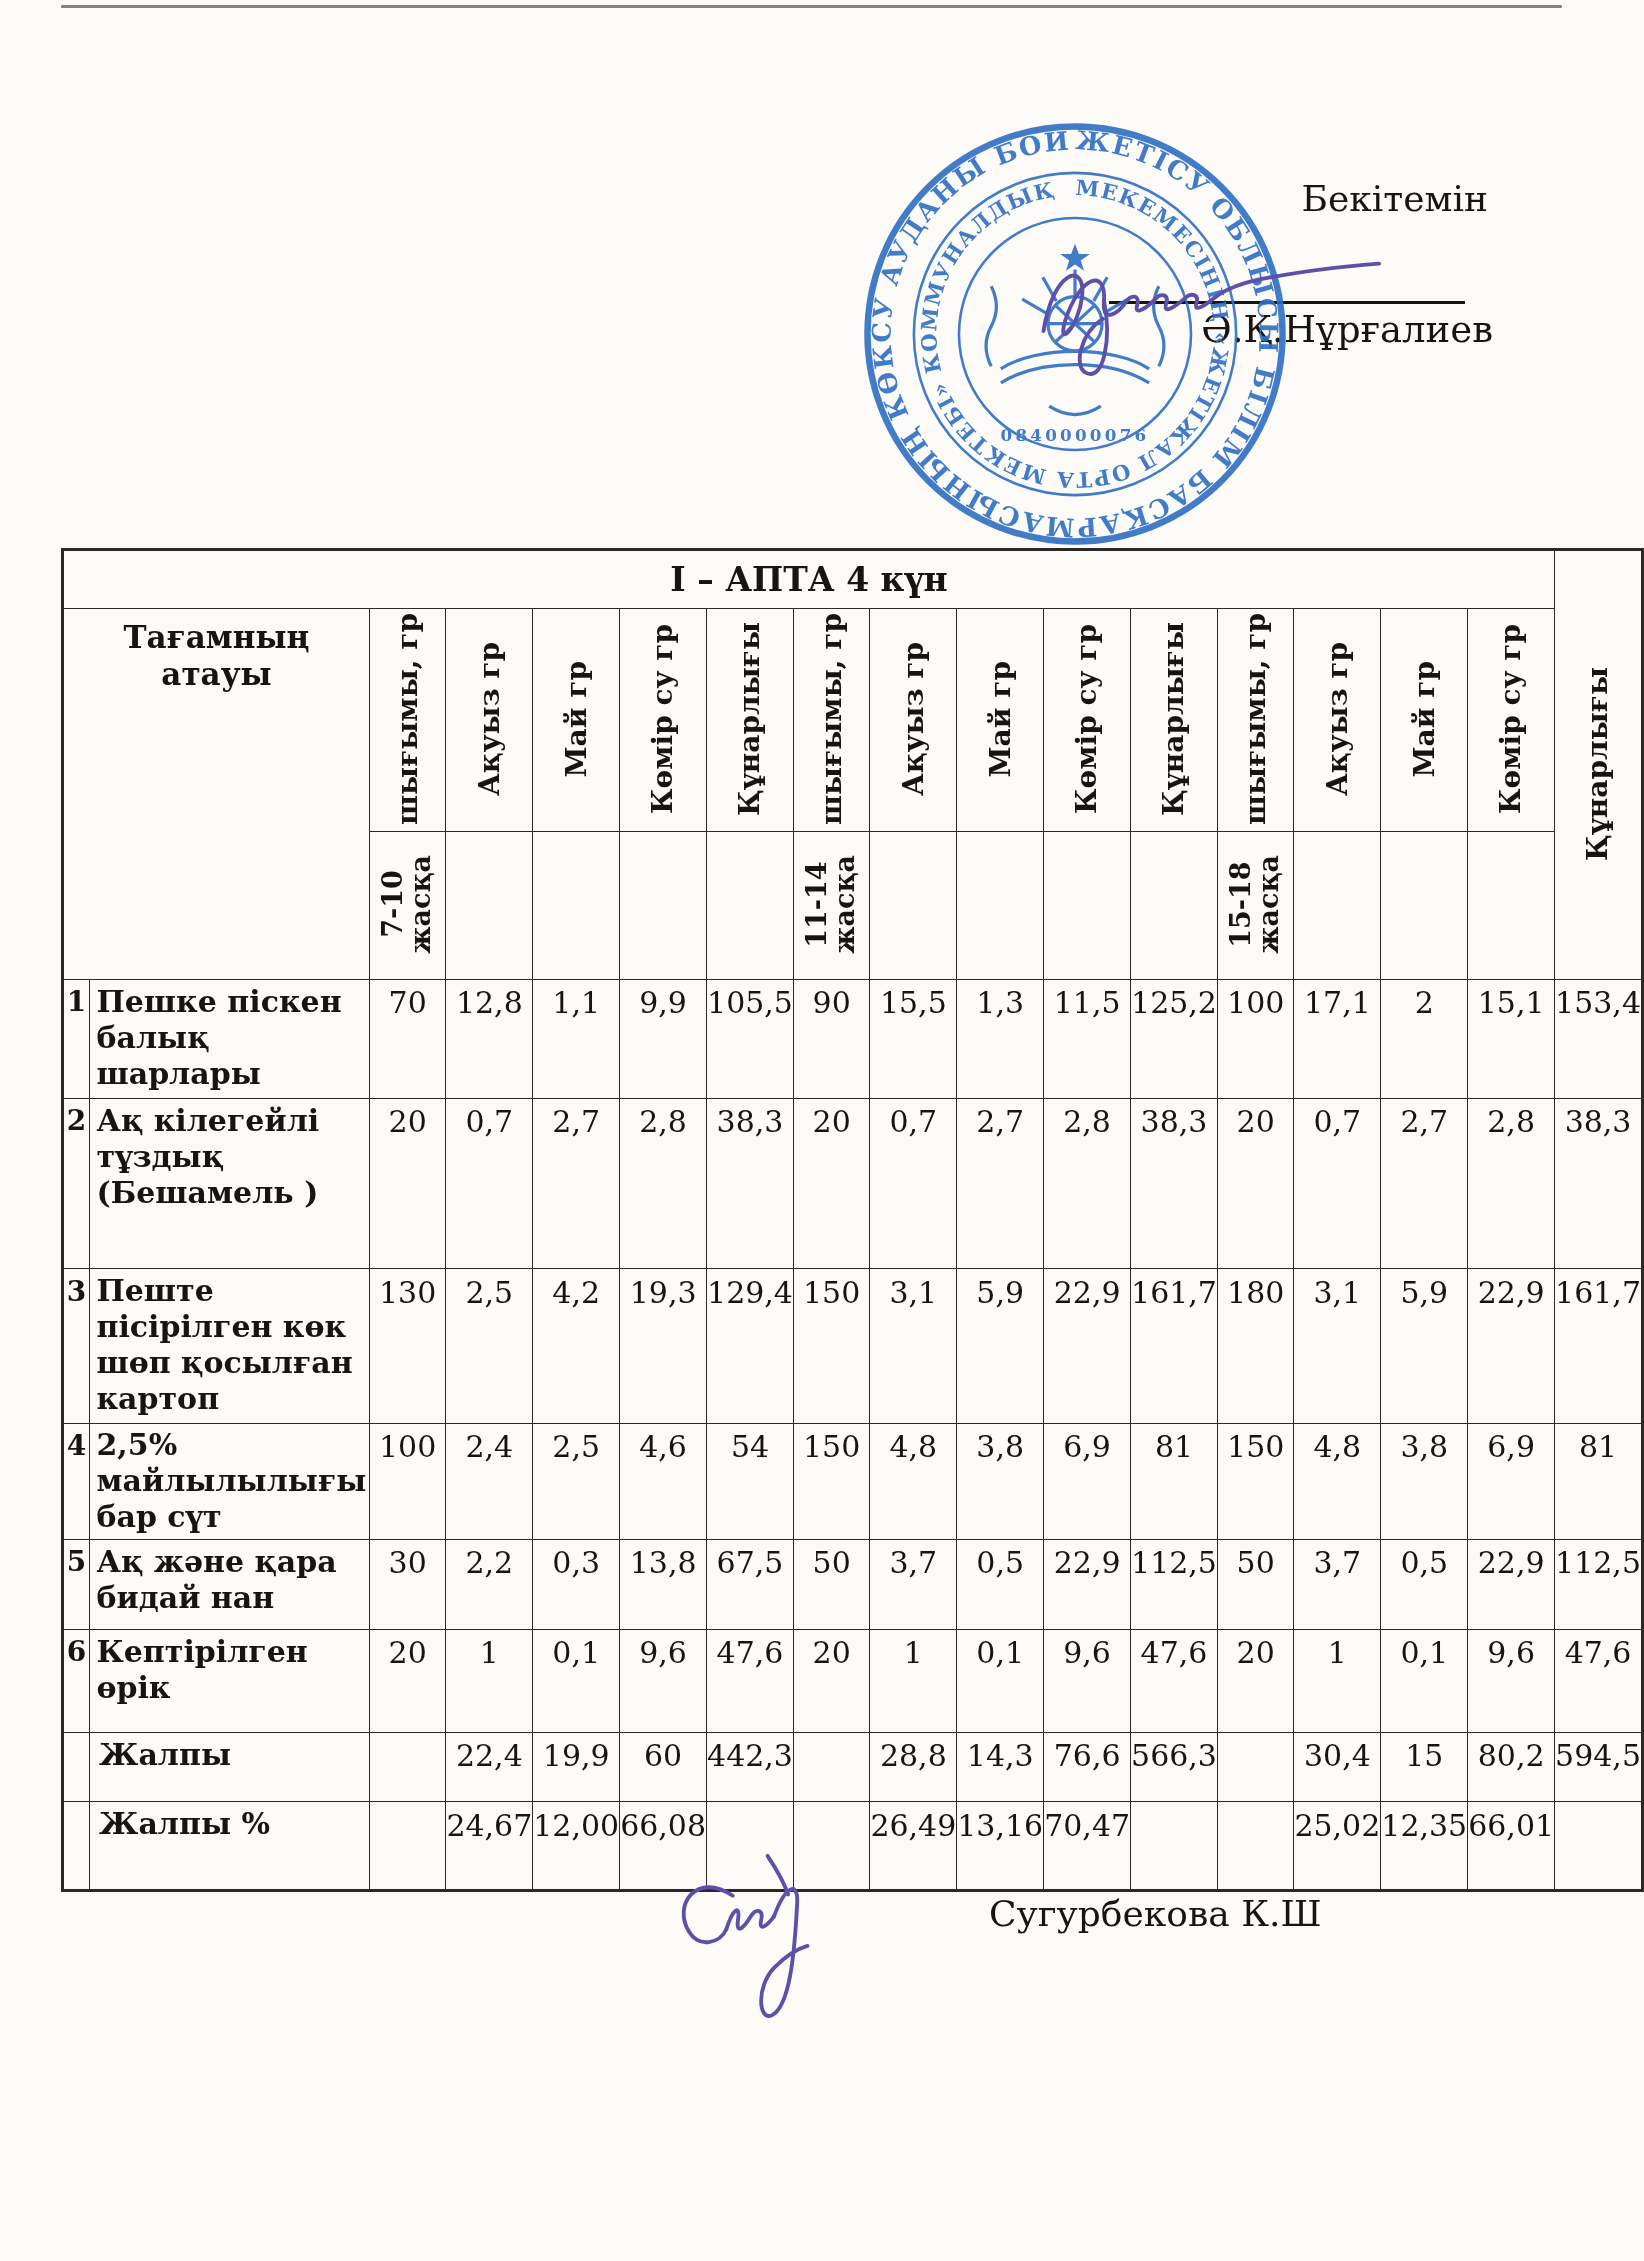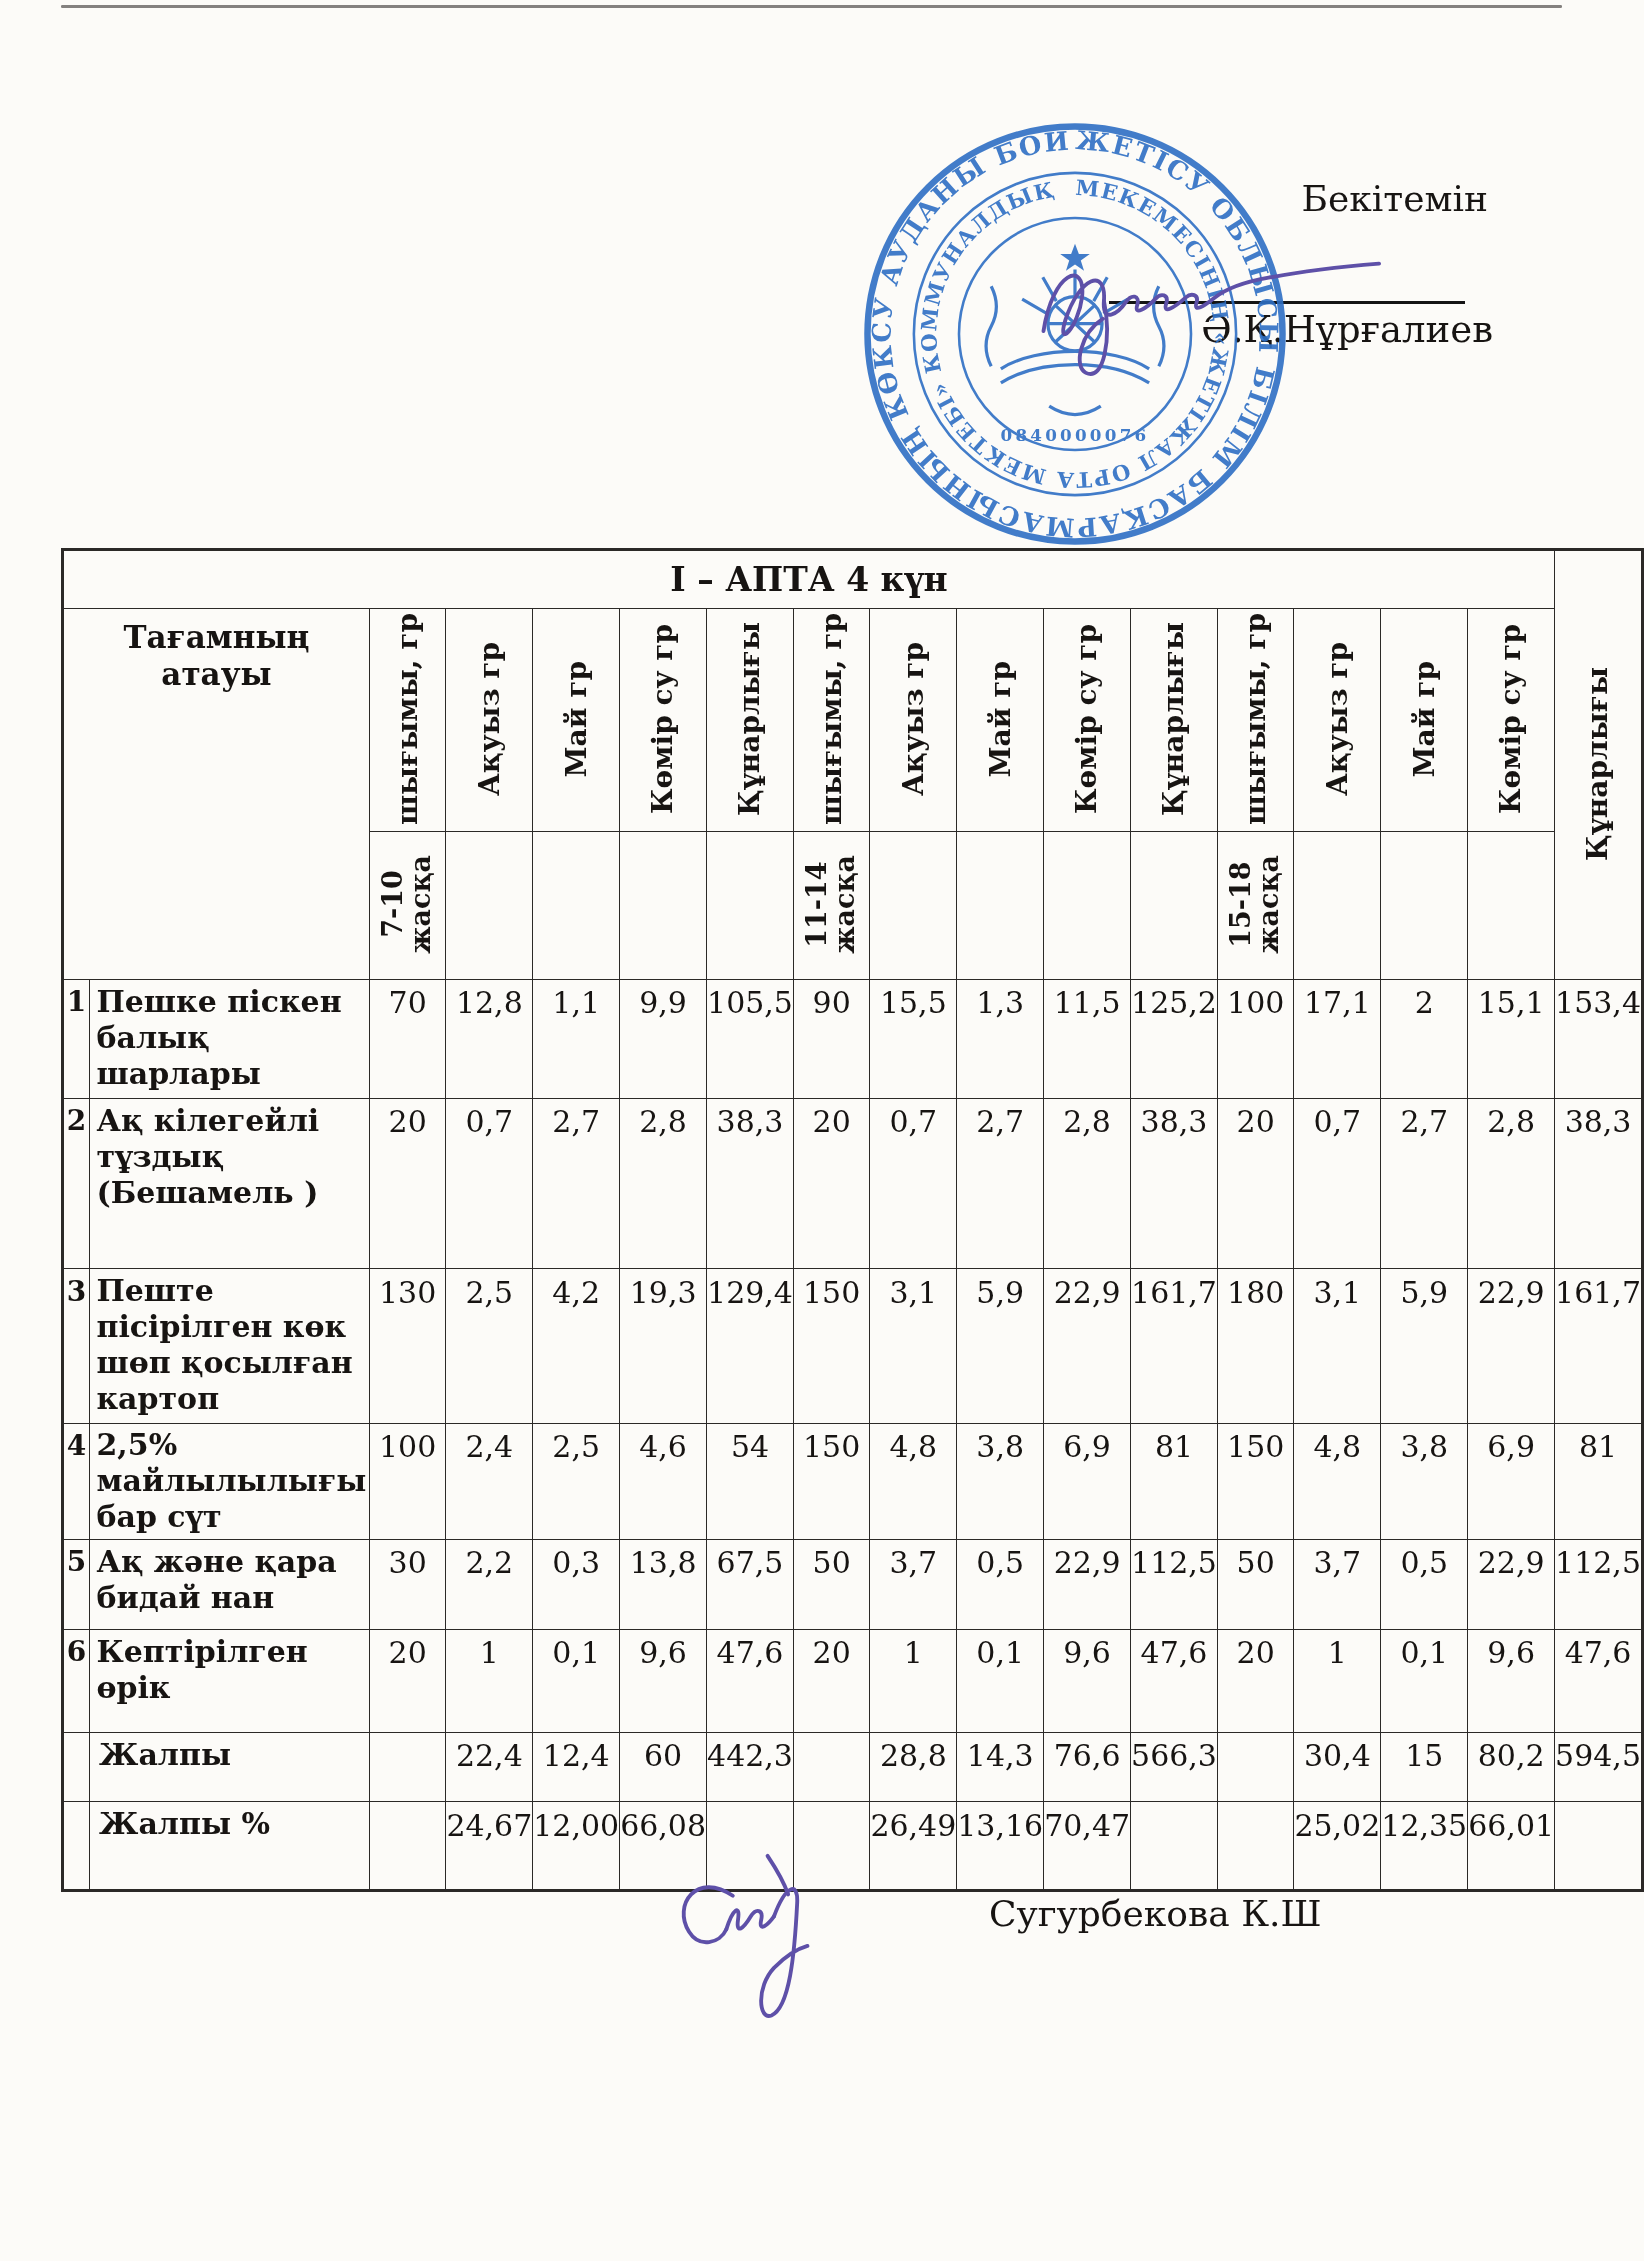--- a/index.html
+++ b/index.html
@@ -292,21 +292,21 @@
           <td class="val">1</td>
           <td class="val">0,1</td>
           <td class="val">9,6</td>
           <td class="val">47,6</td>
         </tr>
         <tr>
           <td class="num"></td>
           <td class="dish">Жалпы</td>
           <td class="val"></td>
           <td class="val">22,4</td>
-          <td class="val">12,4</td>
+          <td class="val">19,9</td>
           <td class="val">60</td>
           <td class="val">442,3</td>
           <td class="val"></td>
           <td class="val">28,8</td>
           <td class="val">14,3</td>
           <td class="val">76,6</td>
           <td class="val">566,3</td>
           <td class="val"></td>
           <td class="val">30,4</td>
           <td class="val">15</td>

